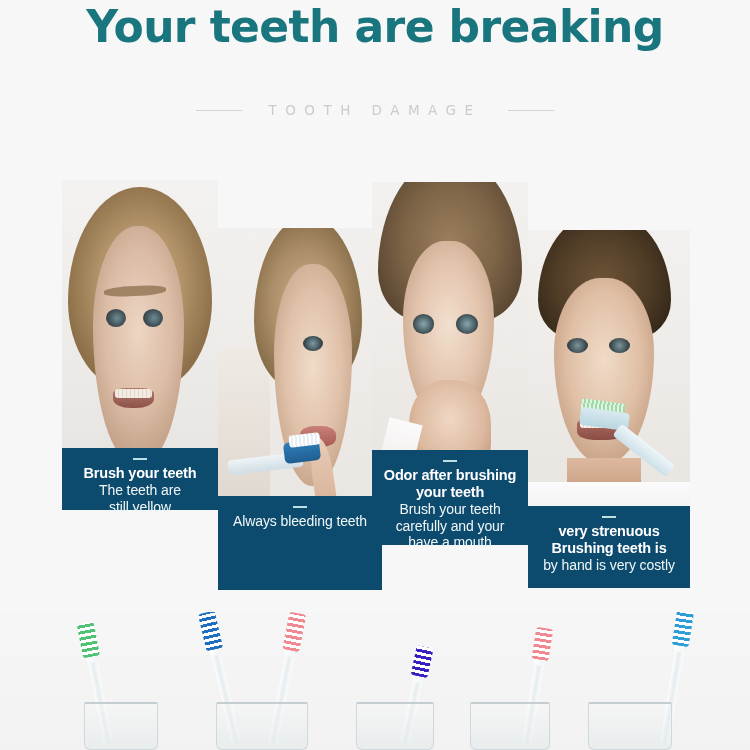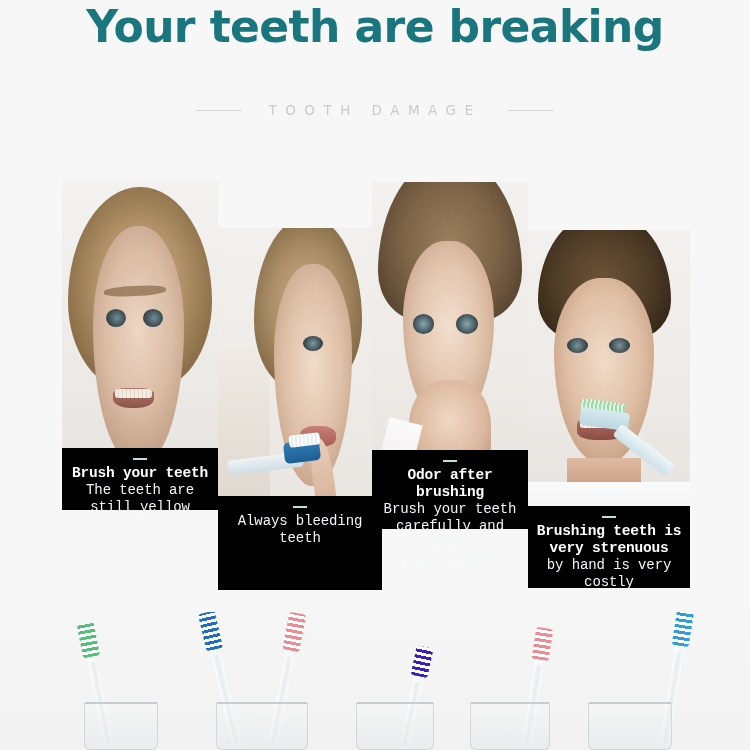--- a/index.html
+++ b/index.html
@@ -40,26 +40,26 @@
     font-family:"DejaVu Sans", sans-serif;
   }
 
   
   .collage{position:absolute;left:0;top:0;width:750px;height:750px;}
   .panel{position:absolute;overflow:hidden;}
   .photo{position:absolute;left:0;top:0;width:100%;height:100%;}
 
   .cap{
     position:absolute;
-    background:#000000;
+    background:#0c4a6e;
     color:#ffffff;
     text-align:center;
     box-sizing:border-box;
     padding:6px 6px 9px 6px;
-    font-family:Liberation Mono, monospace;
+    font-family:Liberation Sans, sans-serif;
   }
   .cap .tick{
     display:block;width:14px;height:2px;background:#bfe0e2;
     margin:4px auto 5px auto;
   }
   .cap .hl{
     display:block;font-weight:700;font-size:14.5px;line-height:17px;
     letter-spacing:-0.2px;
   }
   .cap .sb{
@@ -257,32 +257,33 @@
     <span class="hl">Brush your teeth</span>
     <span class="sb">The teeth are</span>
     <span class="sb">still yellow</span>
   </div>
 
   <div class="cap" style="left:218px;top:496px;width:164px;height:94px;">
     <span class="tick"></span>
     <span class="sb">Always bleeding teeth</span>
   </div>
 
-  <div class="cap" style="left:372px;top:450px;width:156px;height:79px;">
+  <div class="cap" style="left:372px;top:450px;width:156px;height:95px;">
     <span class="tick"></span>
     <span class="hl">Odor after brushing</span>
+    <span class="hl">your teeth</span>
     <span class="sb">Brush your teeth</span>
-    <span class="sb">carefully and after</span>
+    <span class="sb">carefully and your</span>
     <span class="sb">have a mouth</span>
   </div>
 
   <div class="cap" style="left:528px;top:506px;width:162px;height:82px;">
     <span class="tick"></span>
+    <span class="hl">very strenuous</span>
     <span class="hl">Brushing teeth is</span>
-    <span class="hl">very strenuous</span>
     <span class="sb">by hand is very costly</span>
   </div>
 </div>
 
 <div class="bottom">
 
   <div class="bset" style="left:84px;">
     <div class="brush" style="left:20px;transform:rotate(-11deg);">
       <div class="bhandle"></div>
       <div class="bhead" style="bottom:82px;"></div>

